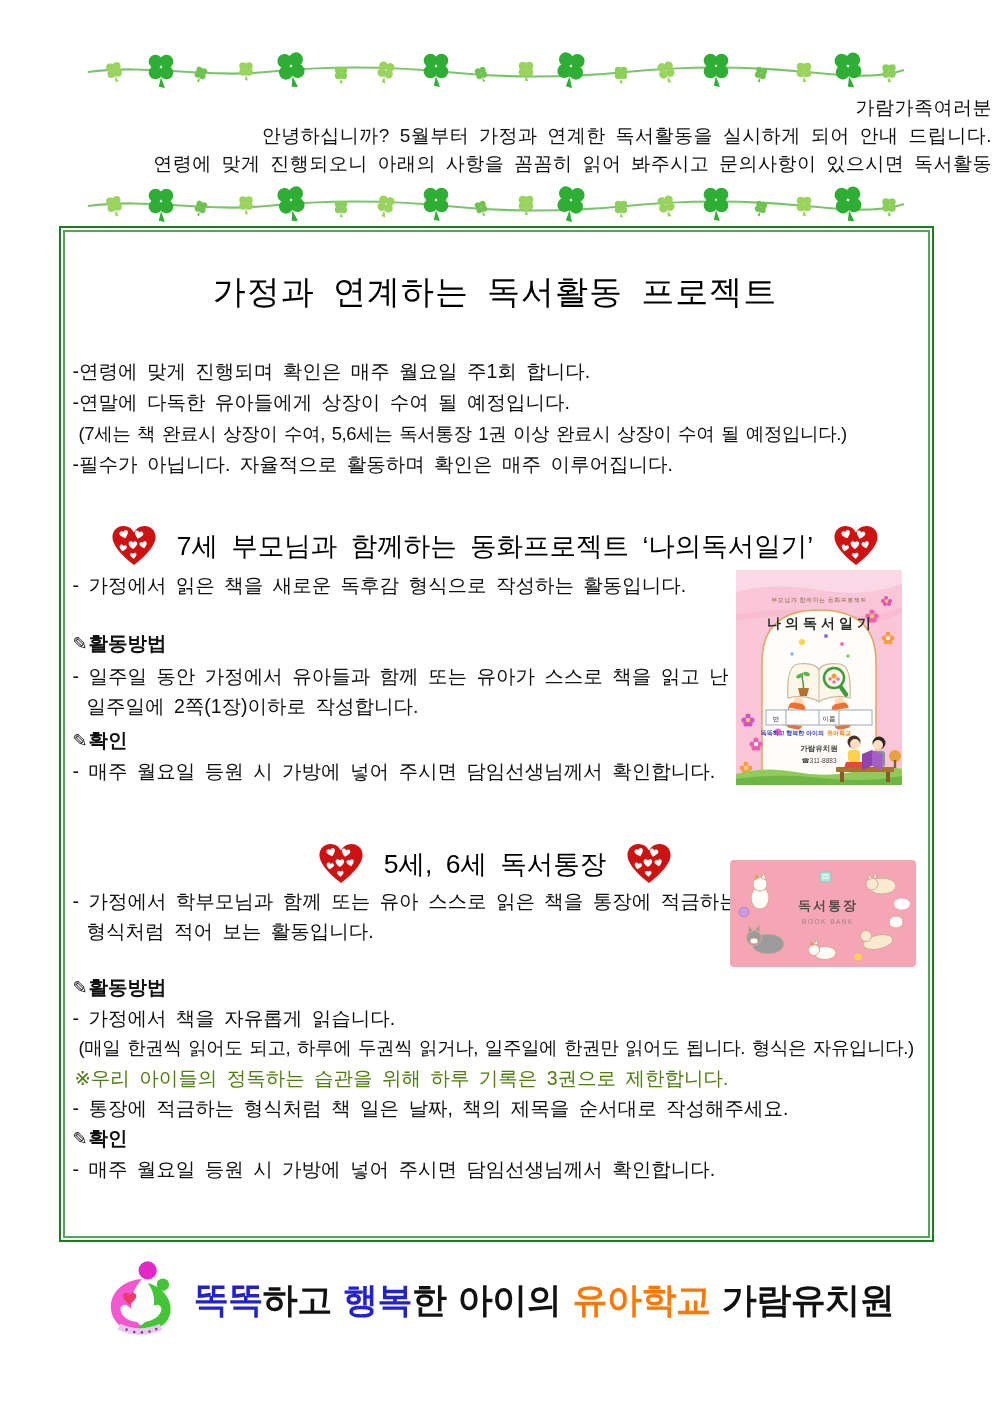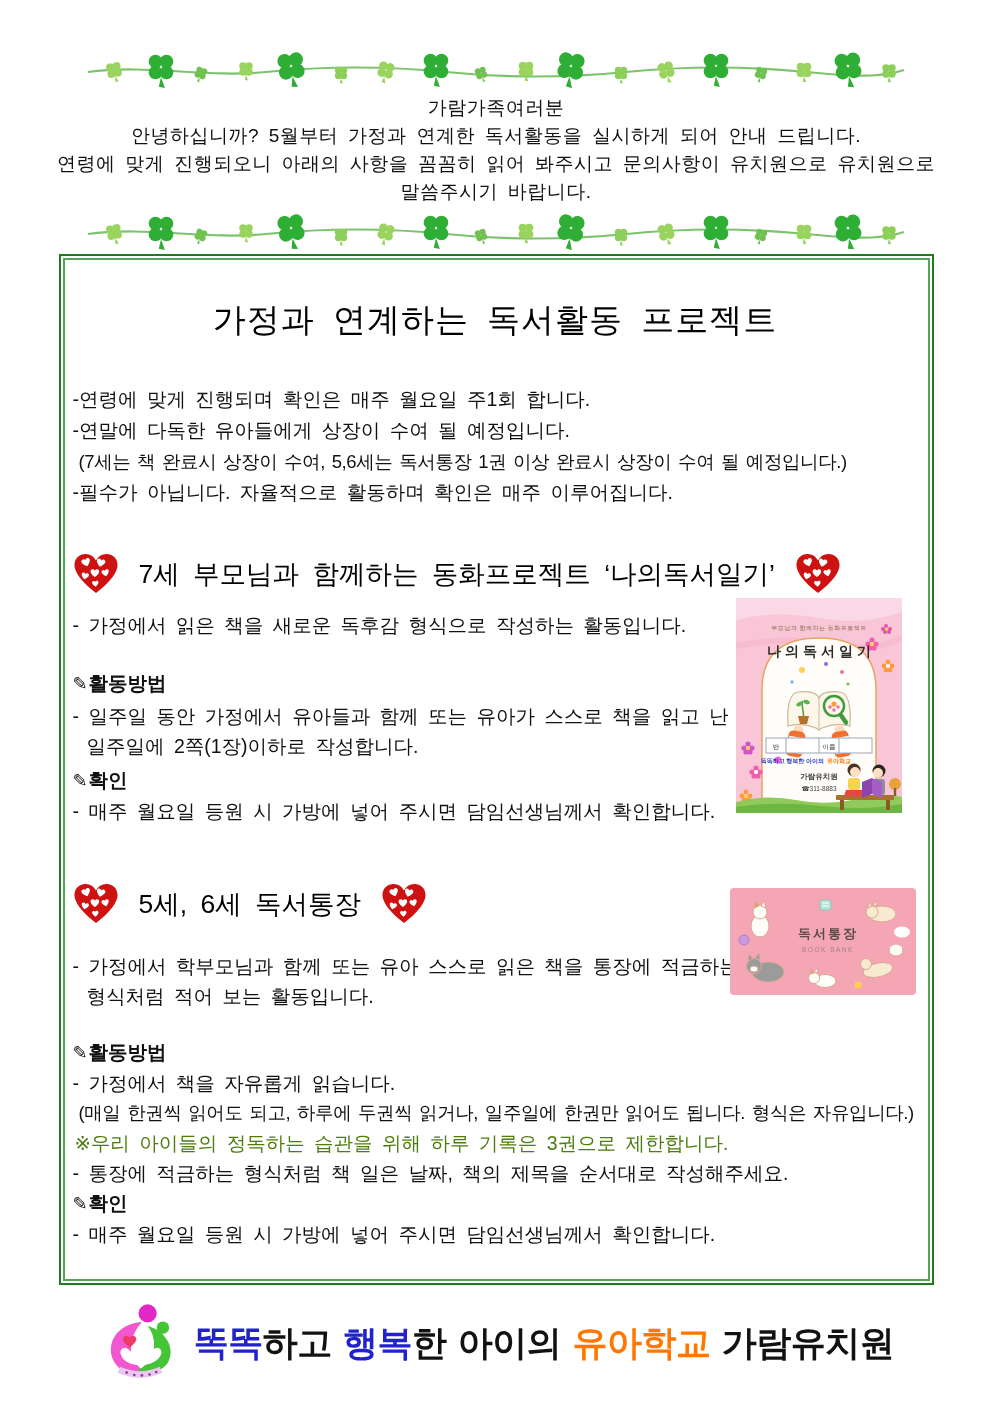--- a/index.html
+++ b/index.html
@@ -9,39 +9,39 @@
     color:#111;
   }
   .page{position:relative;width:992px;height:1403px;background:#fff;}
 
   
   .clover-border{display:block;margin:0 auto;}
   .clover-top{margin-top:46px;}
   .clover-mid{margin-top:2px;}
 
   
-  .intro{margin-top:4px;text-align:center;}
+  .intro{margin-top:4px;text-align:right;}
   .intro p{margin:0;font-size:19px;line-height:28px;letter-spacing:0.5px;word-spacing:4px;}
 
   
   .main-box{width:875px;margin:2px auto 0;border:2px solid #1e7c1e;padding:2px;box-sizing:border-box;}
   .main-box-inner{
     position:relative;border:2px solid #55a556;box-sizing:border-box;
     min-height:1008px;padding:38px 10px 30px 8px;
   }
   .box-title{
     margin:0;text-align:center;font-size:33px;font-weight:normal;
     letter-spacing:1px;word-spacing:8px;line-height:44px;color:#000;
   }
   .notes{margin-top:42px;}
   .note{margin:0;font-size:19.5px;line-height:31px;word-spacing:4px;}
   .note-paren{font-size:18.5px;letter-spacing:-0.4px;padding-left:6px;white-space:nowrap;word-spacing:2px;}
 
   .sec-heading{
-    display:flex;align-items:center;gap:20px;
+    display:flex;justify-content:center;align-items:center;gap:20px;
     font-size:26.5px;word-spacing:6px;line-height:44px;color:#000;
   }
   .sec-heading .heart{width:46px;height:42px;flex:0 0 auto;}
   .sec1{margin-top:44px;}
   .sec2{margin-top:56px;}
 
   .body-line{margin:0;font-size:19.5px;line-height:30px;word-spacing:4px;}
   .indent2{padding-left:14px;}
   .paren{font-size:18.5px;letter-spacing:-0.4px;white-space:nowrap;word-spacing:2px;padding-left:6px;}
   .red-note{color:#4d7c0f;padding-left:2px;}
@@ -105,22 +105,21 @@
         <use href="#clv" transform="translate(762 20) scale(1.15) rotate(-6)" fill="#2fae35"></use>
         <use href="#clv" transform="translate(803 25) scale(0.6)" fill="#8ccf5a"></use>
       </g>
     </defs>
     <use href="#cloverRow"></use>
   </svg>
 
   <div class="intro">
     <p>가람가족여러분</p>
     <p>안녕하십니까? 5월부터 가정과 연계한 독서활동을 실시하게 되어 안내 드립니다.</p>
-    <p>연령에 맞게 진행되오니 아래의 사항을 꼼꼼히 읽어 봐주시고 문의사항이 유치원으로 유치원으로</p>
-    <p>말씀주시기 바랍니다.</p>
+    <p>연령에 맞게 진행되오니 아래의 사항을 꼼꼼히 읽어 봐주시고 문의사항이 있으시면 독서활동</p>
   </div>
 
   <svg class="clover-border clover-mid" width="820" height="44" viewBox="0 0 820 44">
     <use href="#cloverRow"></use>
   </svg>
 
   <div class="main-box">
     <div class="main-box-inner">
 
       <h1 class="box-title">가정과 연계하는 독서활동 프로젝트</h1>
@@ -135,40 +134,40 @@
       <div class="sec-heading sec1">
         <svg class="heart" viewBox="0 0 32 30">
             <use href="#heartIcon"></use>
           </svg>
         <span>7세 부모님과 함께하는 동화프로젝트 ‘나의독서일기’</span>
         <svg class="heart" viewBox="0 0 32 30">
             <use href="#heartIcon"></use>
           </svg>
       </div>
 
-      <p class="body-line" style="margin-top:14px;">- 가정에서 읽은 책을 새로운 독후감 형식으로 작성하는 활동입니다.</p>
+      <p class="body-line" style="margin-top:2px;">- 가정에서 읽은 책을 새로운 독후감 형식으로 작성하는 활동입니다.</p>
 
       <p class="label-line" style="margin-top:28px;"><span class="pen">✎</span><span>활동방법</span></p>
       <p class="body-line" style="margin-top:2px;">- 일주일 동안 가정에서 유아들과 함께 또는 유아가 스스로 책을 읽고 난 후</p>
       <p class="body-line indent2">일주일에 2쪽(1장)이하로 작성합니다.</p>
 
       <p class="label-line" style="margin-top:4px;"><span class="pen">✎</span><span>확인</span></p>
       <p class="body-line">- 매주 월요일 등원 시 가방에 넣어 주시면 담임선생님께서 확인합니다.</p>
 
       <div class="sec-heading sec2">
         <svg class="heart" viewBox="0 0 32 30">
             <use href="#heartIcon"></use>
           </svg>
         <span>5세, 6세 독서통장</span>
         <svg class="heart" viewBox="0 0 32 30">
             <use href="#heartIcon"></use>
           </svg>
       </div>
 
-      <p class="body-line" style="margin-top:25px;">- 가정에서 학부모님과 함께 또는 유아 스스로 읽은 책을 통장에 적금하는</p>
+      <p class="body-line" style="margin-top:0;">- 가정에서 학부모님과 함께 또는 유아 스스로 읽은 책을 통장에 적금하는</p>
       <p class="body-line indent2">형식처럼 적어 보는 활동입니다.</p>
 
       <p class="label-line" style="margin-top:26px;"><span class="pen">✎</span><span>활동방법</span></p>
       <p class="body-line">- 가정에서 책을 자유롭게 읽습니다.</p>
       <p class="body-line paren">(매일 한권씩 읽어도 되고, 하루에 두권씩 읽거나, 일주일에 한권만 읽어도 됩니다. 형식은 자유입니다.)</p>
       <p class="body-line red-note">※우리 아이들의 정독하는 습관을 위해 하루 기록은 3권으로 제한합니다.</p>
       <p class="body-line">- 통장에 적금하는 형식처럼 책 일은 날짜, 책의 제목을 순서대로 작성해주세요.</p>
 
       <p class="label-line"><span class="pen">✎</span><span>확인</span></p>
       <p class="body-line">- 매주 월요일 등원 시 가방에 넣어 주시면 담임선생님께서 확인합니다.</p>

